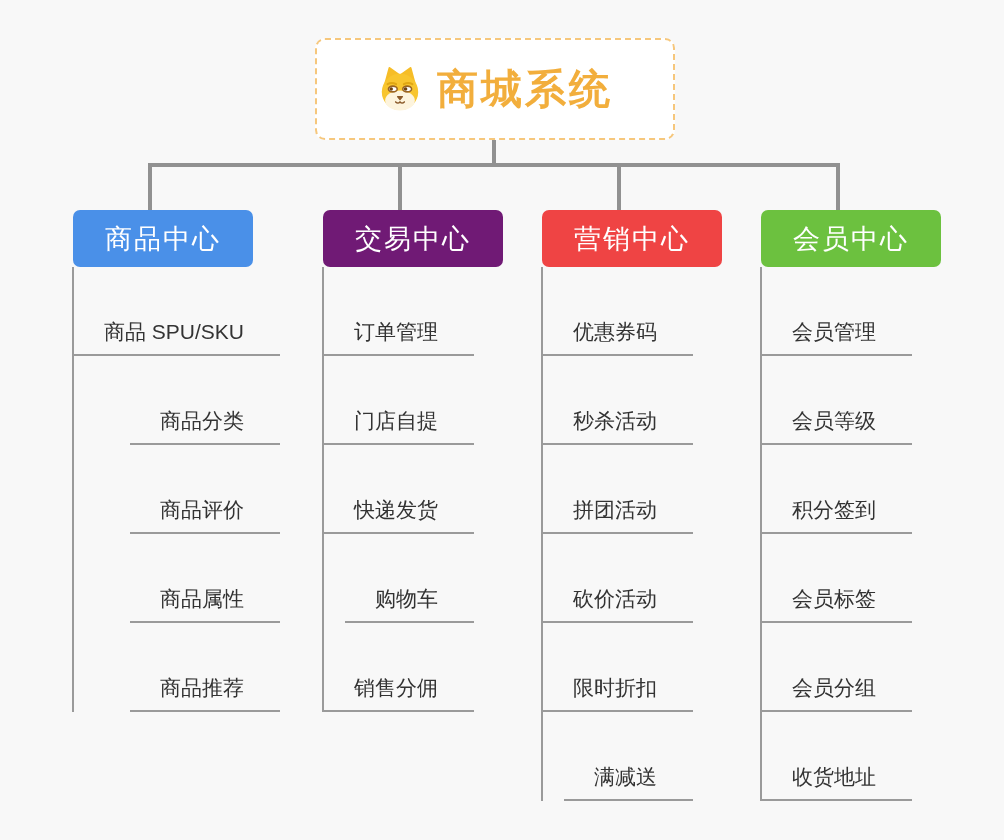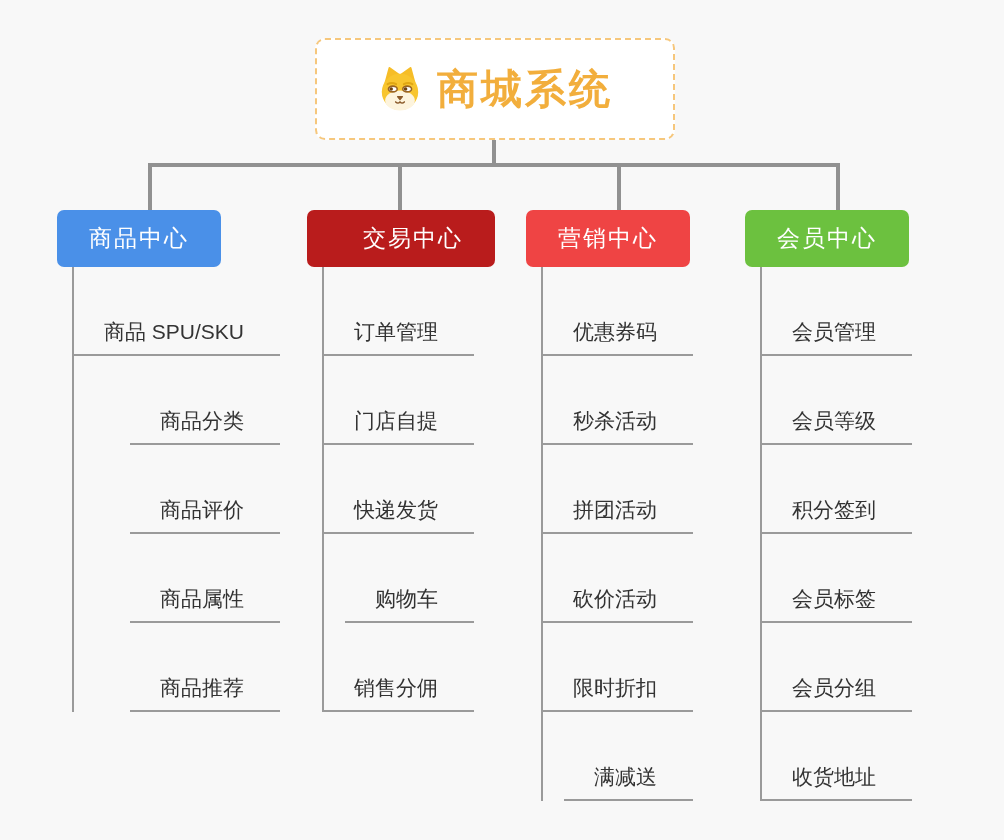--- a/index.html
+++ b/index.html
@@ -21,25 +21,26 @@
   .root-title{
     font-size:41px;letter-spacing:3px;font-weight:500;
   }
   
   .connector{position:absolute;background:#919191;}
   .root-stub{left:492px;top:140px;width:4px;height:24px;}
   .h-bar{left:148px;top:163px;width:692px;height:4px;}
   .drop{top:163px;width:4px;height:48px;}
   
   .branch-header{
-    position:absolute;top:210px;width:164px;height:57px;
+    position:absolute;top:210px;width:180px;height:57px;
     border-radius:7px;
     display:flex;align-items:center;justify-content:center;
-    color:#ffffff;font-size:23px;letter-spacing:2px;
+    color:#ffffff;font-size:27px;letter-spacing:2px;
     cursor:pointer;
+    margin-left:16px;
   }
   
   .branch-items{
     position:absolute;top:267px;
     border-left:2px solid #9a9a9a;
     display:flex;flex-direction:column;align-items:flex-end;
   }
   .leaf-row{
     height:89px;display:flex;align-items:flex-end;
   }
@@ -93,21 +94,21 @@
           <span class="leaf-label">商品评价</span>
         </div>
         <div class="leaf-row">
           <span class="leaf-label">商品属性</span>
         </div>
         <div class="leaf-row">
           <span class="leaf-label">商品推荐</span>
         </div>
       </div>
       <div class="connector drop" style="left: 398px; background: rgb(145, 145, 145);"></div>
-      <div class="branch-header" style="left: 307px; background: #b91c1c; padding-left: 24px;">
+      <div class="branch-header" style="left: 307px; background: #701a75;">
         <span>交易中心</span>
       </div>
       <div class="branch-items" style="left: 322px;">
         <div class="leaf-row">
           <span class="leaf-label">订单管理</span>
         </div>
         <div class="leaf-row">
           <span class="leaf-label">门店自提</span>
         </div>
         <div class="leaf-row">

